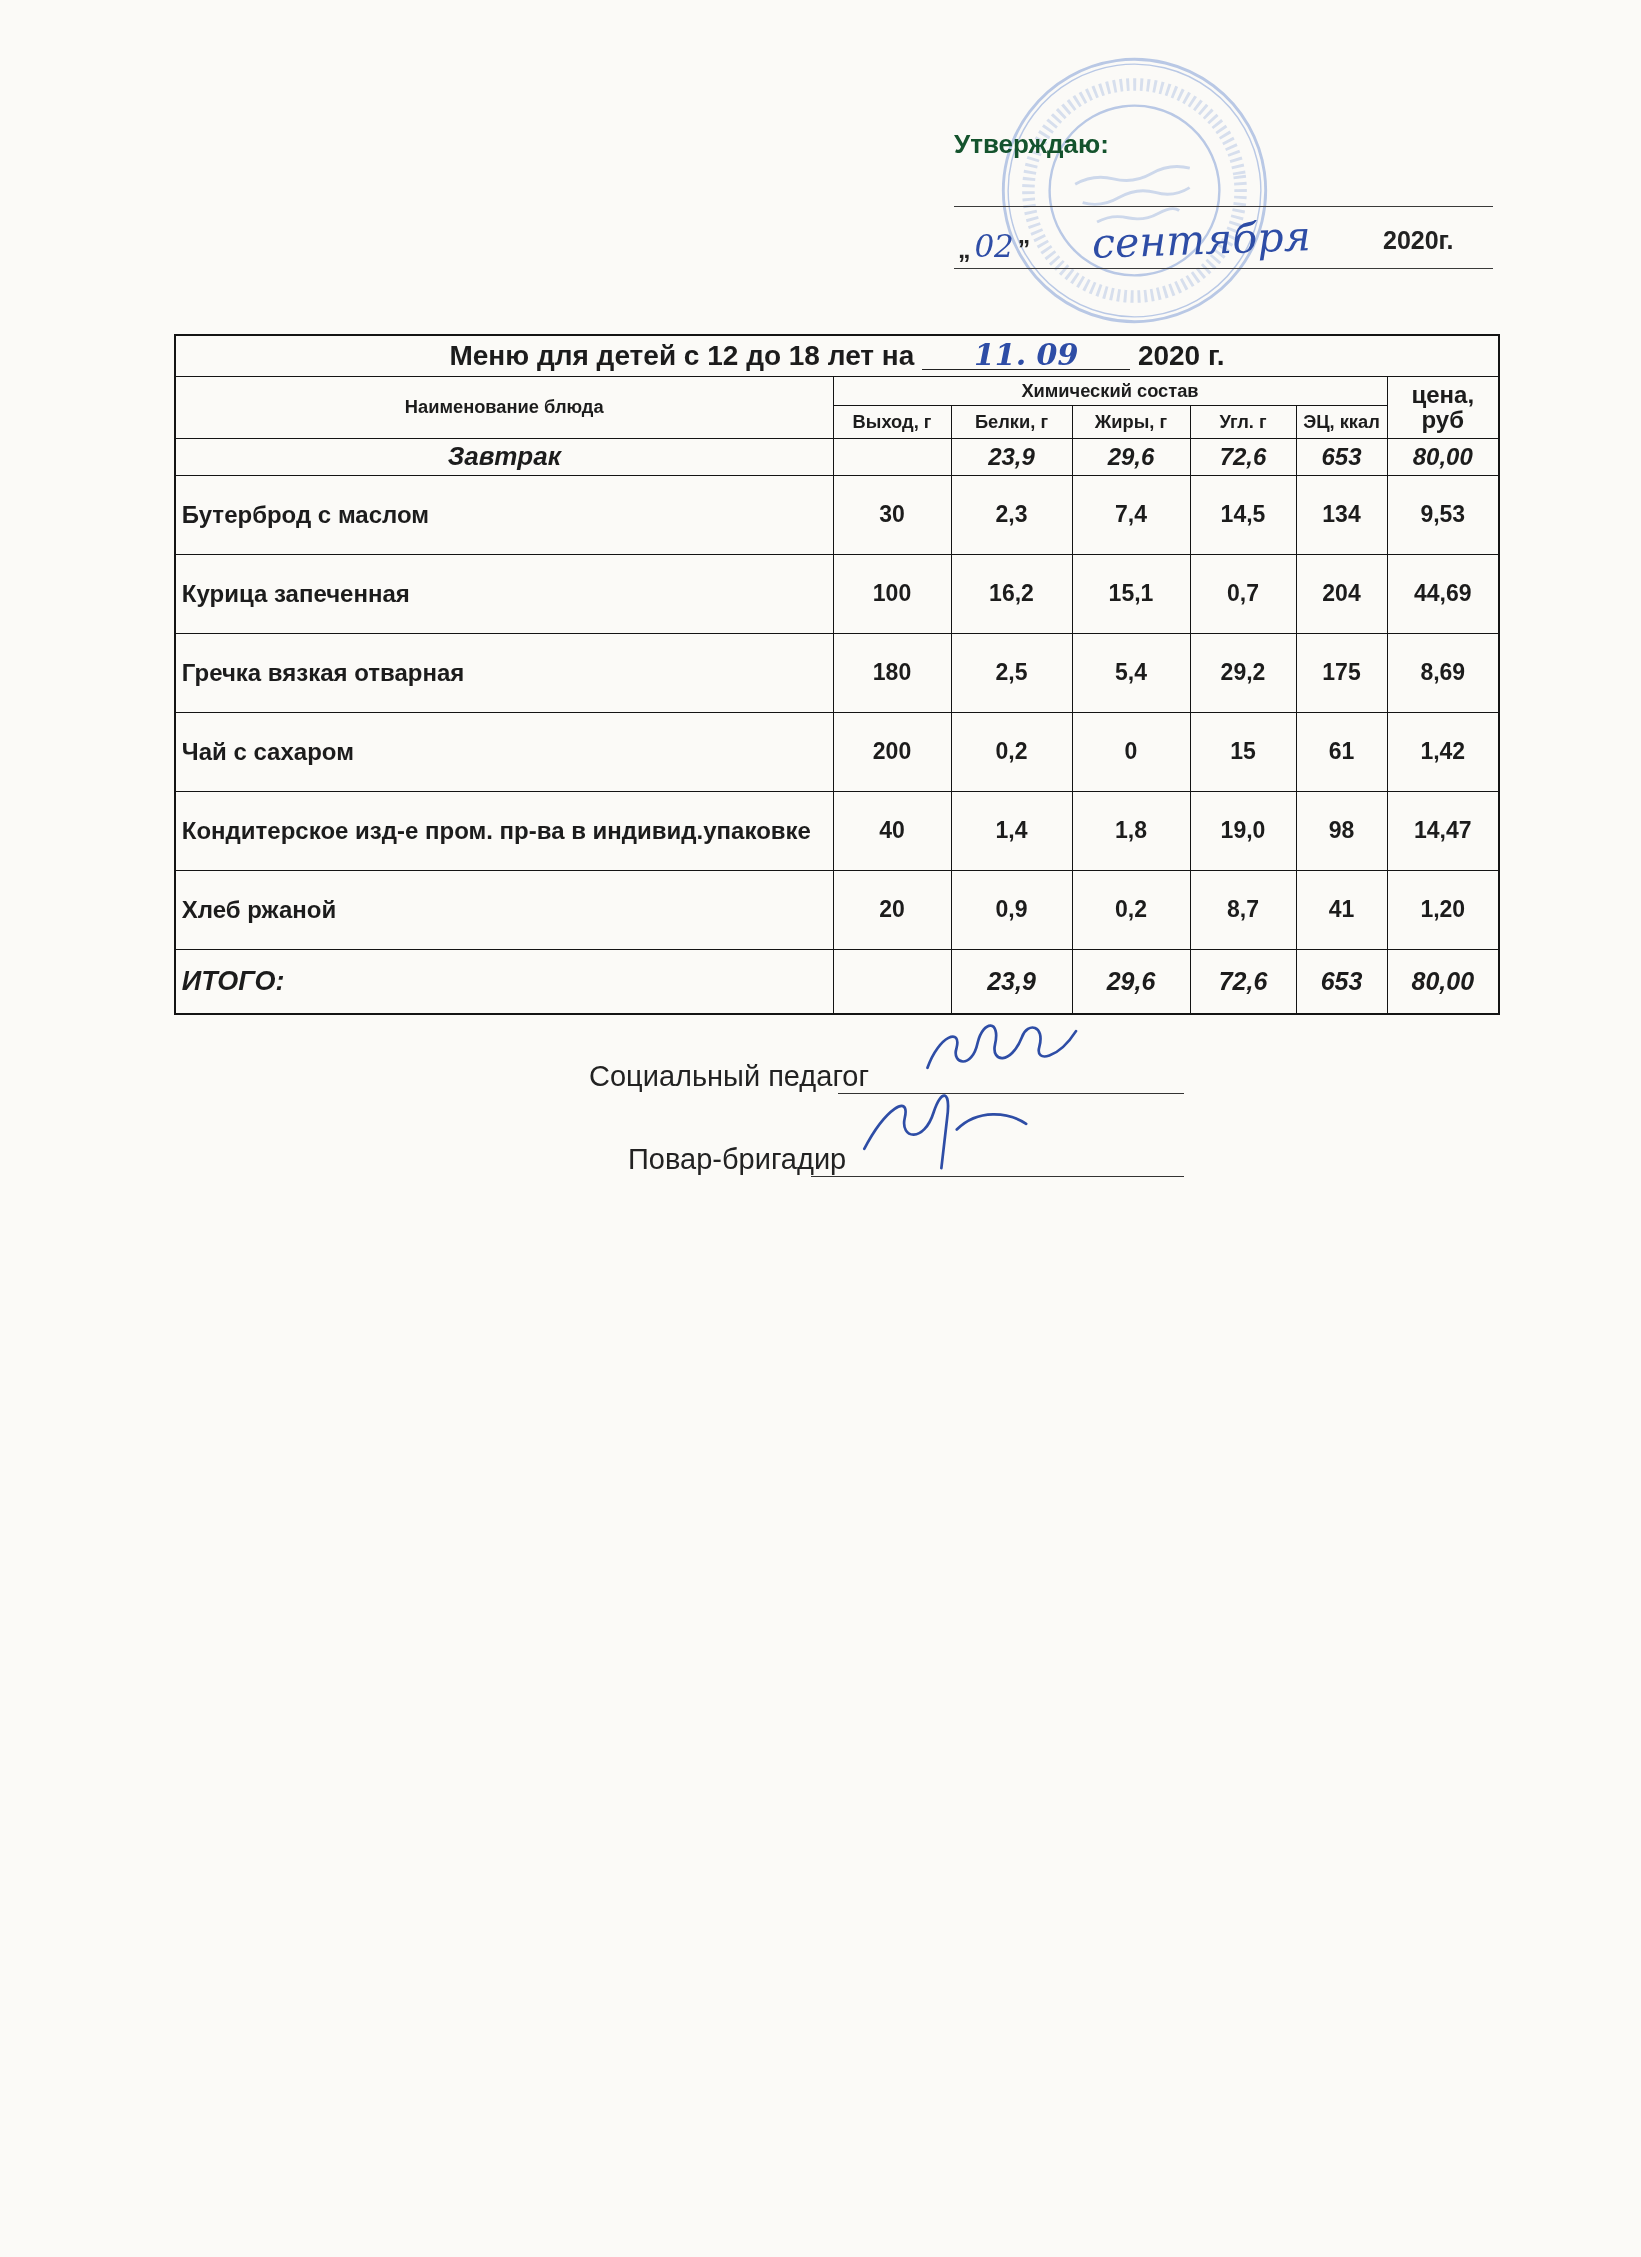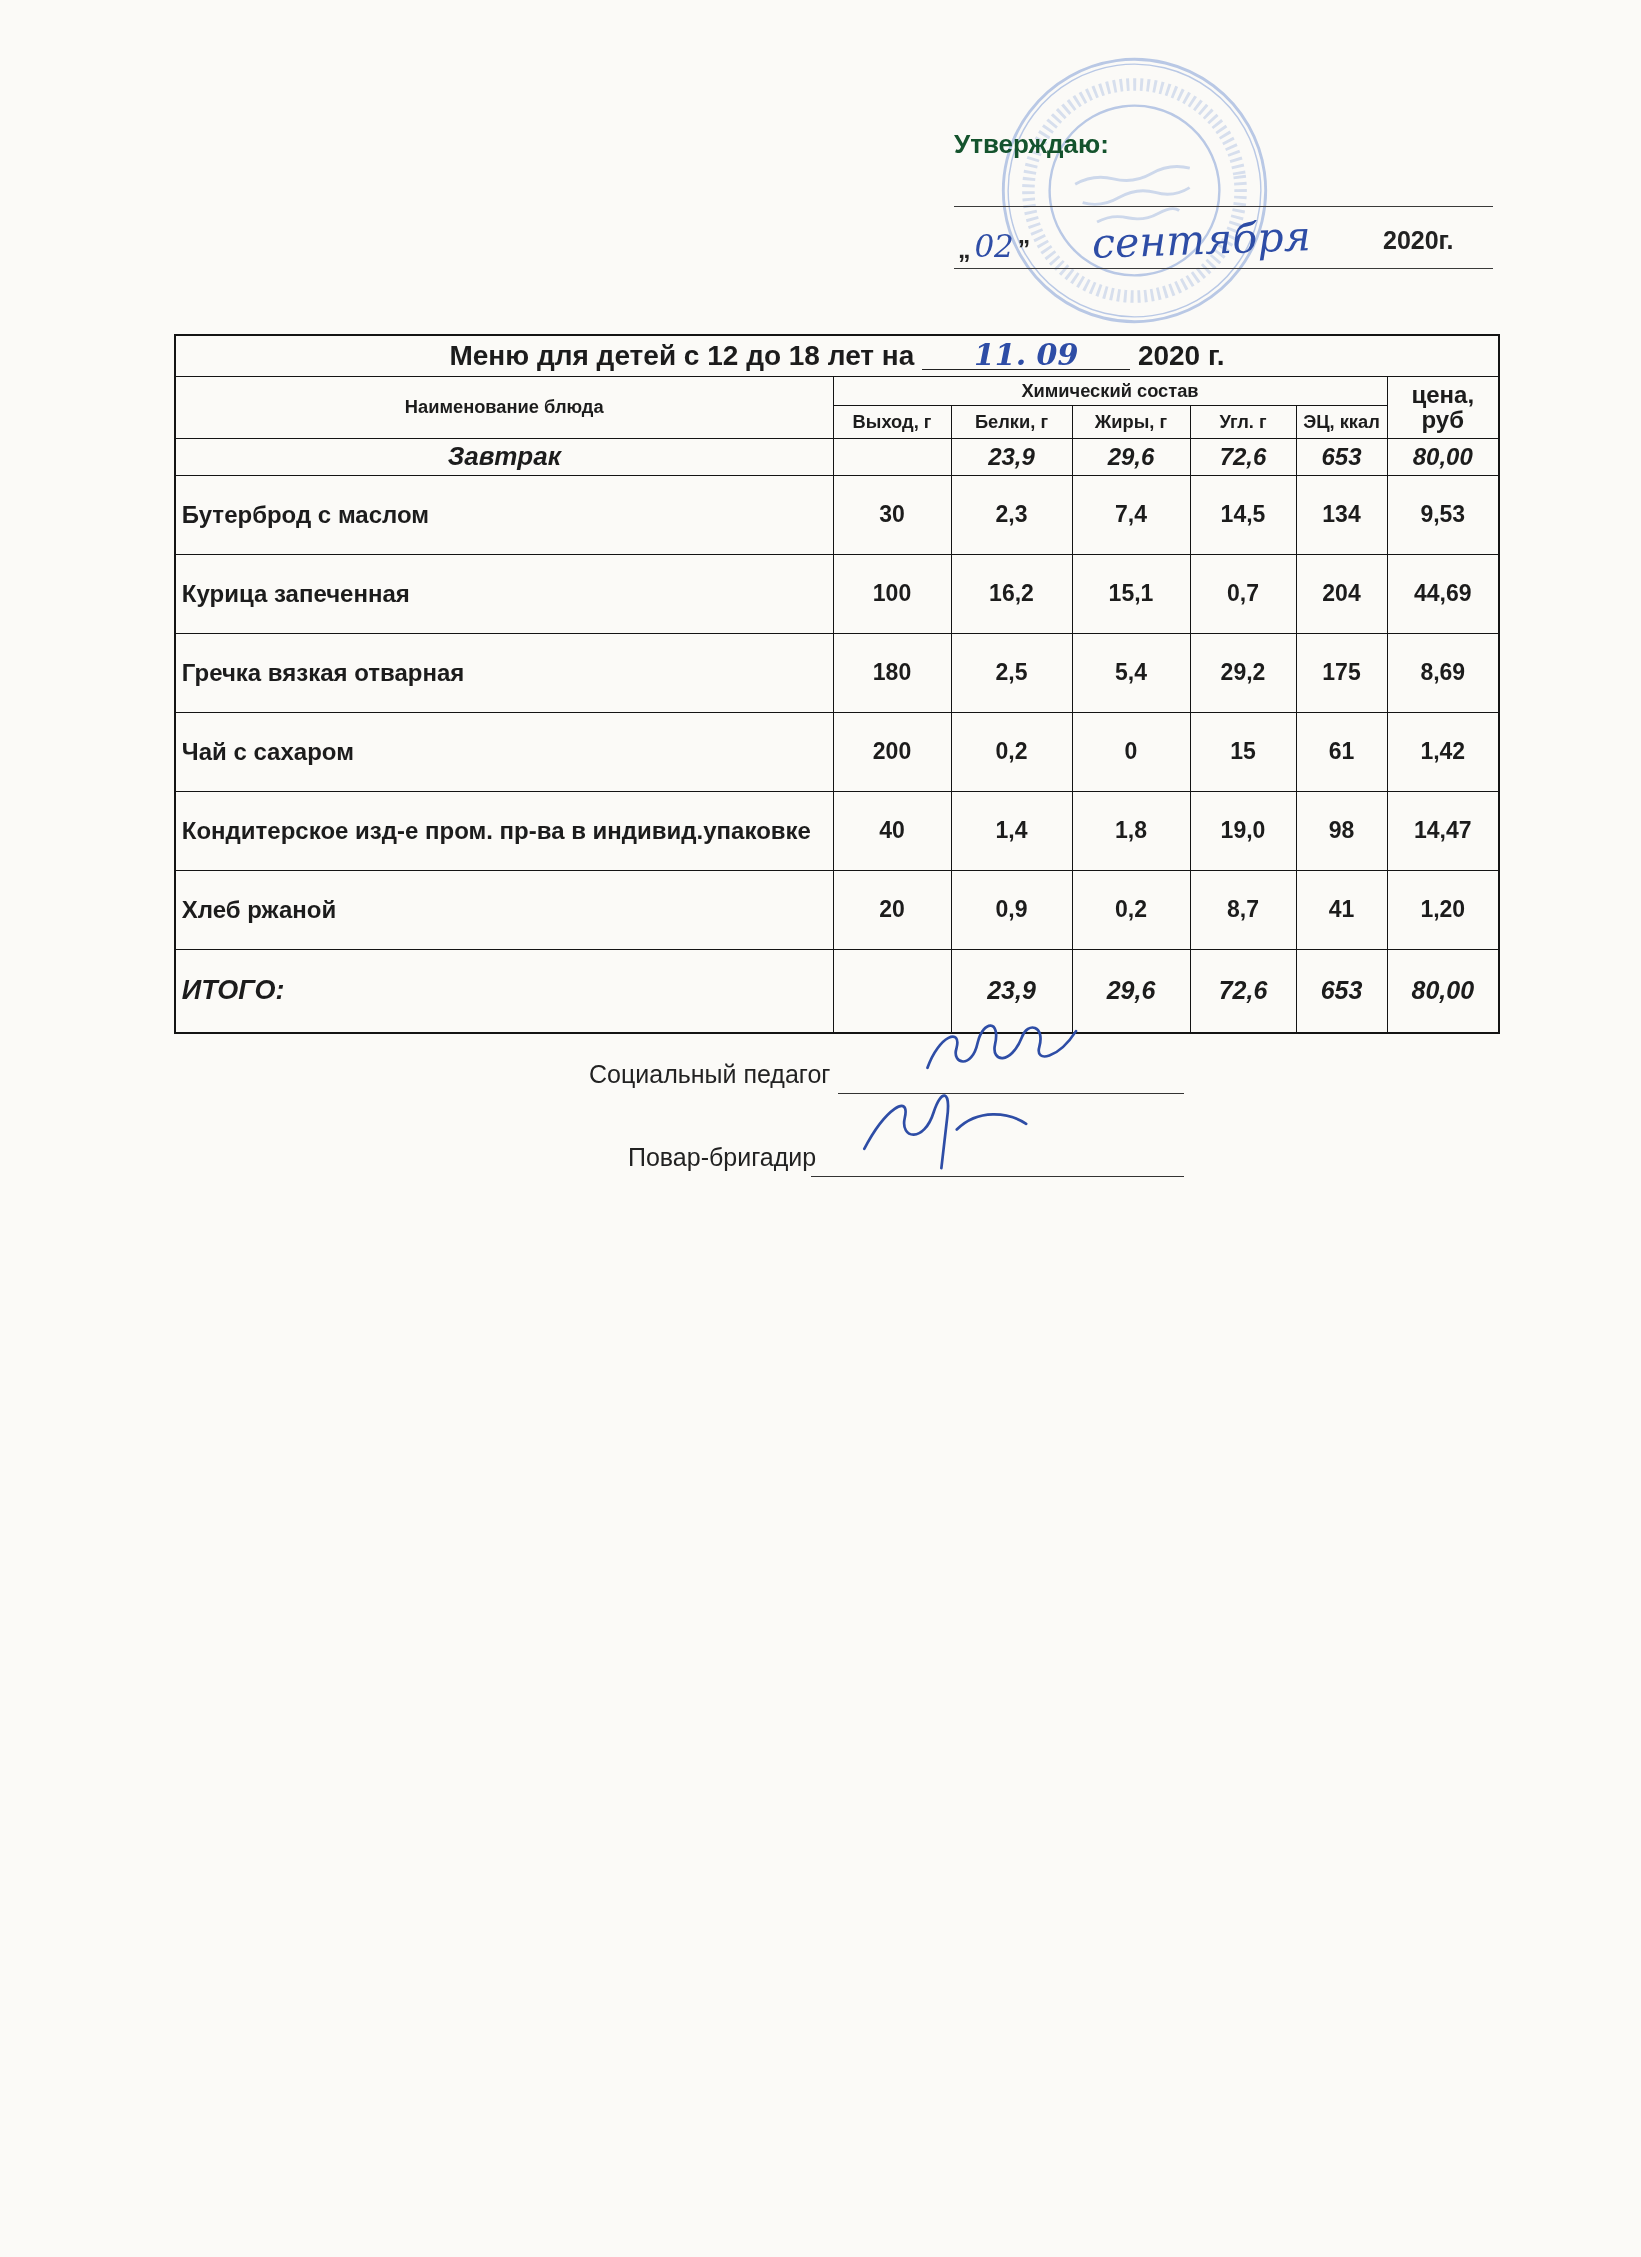--- a/index.html
+++ b/index.html
@@ -56,38 +56,38 @@
     border:1.9px solid #141414;
     padding:0 5.8px;
     vertical-align:middle;
     overflow:hidden;
   }
   tr.r-title{height:41px;padding-left:47px;}
   tr.r-h1{height:29px;}
   tr.r-h2{height:33px;}
   tr.r-meal{height:37px;}
   tr.r-dish{height:79px;padding-left:18px;}
-  tr.r-total{height:84px;}
+  tr.r-total{height:65px;}
   .title-cell{text-align:center;font-size:28px;font-weight:bold;}
   .title-cell .date-hw{
     display:inline-block;width:208px;
     border-bottom:1.9px solid #222;
     font-size:30px;text-align:center;
     vertical-align:baseline;line-height:29px;
   }
   .hdr{font-size:18.3px;font-weight:bold;text-align:center;}
   .price-hdr{font-size:24px;font-weight:bold;text-align:center;line-height:25px;}
   .meal-label{font-size:26px;font-weight:bold;font-style:italic;text-align:center;}
   .meal-val{font-size:24px;font-weight:bold;font-style:italic;text-align:center;}
   .dish{font-size:24px;font-weight:bold;text-align:left;padding-left:9.7px;}
   .val{font-size:23px;font-weight:bold;text-align:center;}
   .total-label{font-size:27px;font-weight:bold;font-style:italic;text-align:left;padding-left:9.7px;}
   .total-val{font-size:25px;font-weight:bold;font-style:italic;text-align:center;}
   
-  .sig-label{position:absolute;font-size:25px;color:#222;}
+  .sig-label{position:absolute;font-size:29px;color:#222;}
   .lbl-social{left:589px;top:1060px;}
   .lbl-cook{left:628px;top:1143px;}
   .sig-line{position:absolute;border-bottom:1.9px solid #333;}
   .sline-1{left:838px;top:1060px;width:346px;height:33px;}
   .sline-2{left:811px;top:1143px;width:373px;height:33px;}
   .sig-svg{position:absolute;pointer-events:none;}
   .sig-2{left:912px;top:1008px;}
   .sig-3{left:845px;top:1085px;}
 </style>
 </head>

